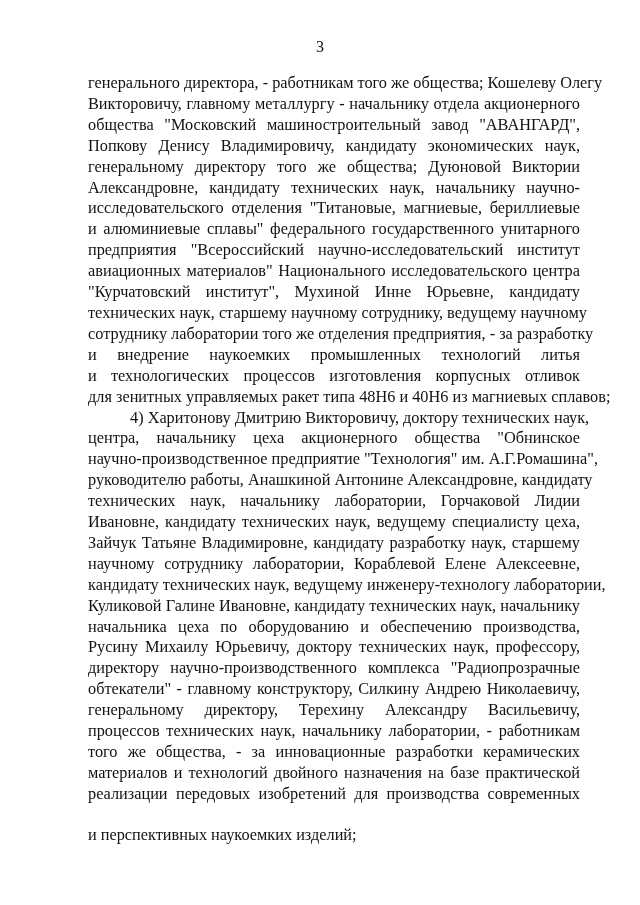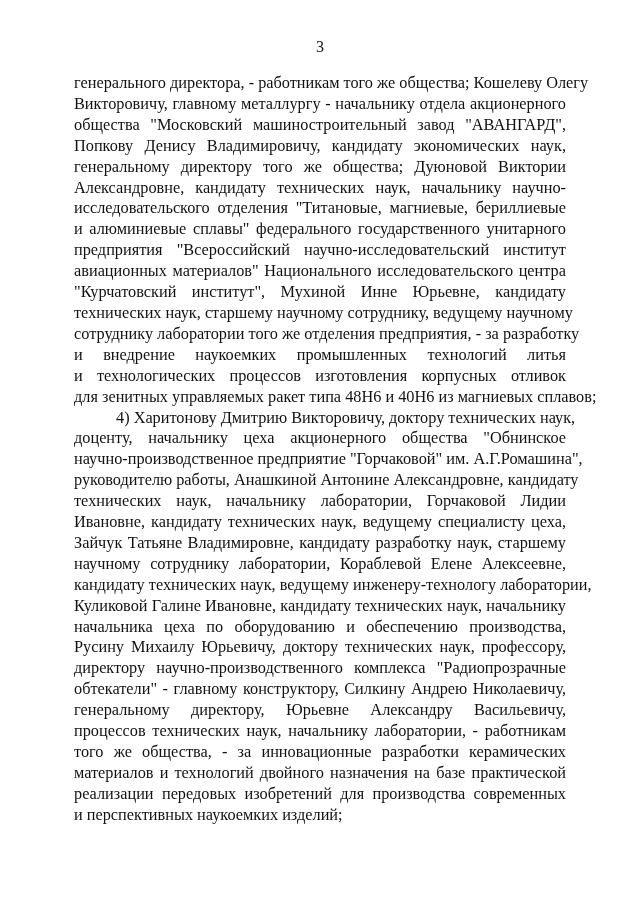--- a/index.html
+++ b/index.html
@@ -2,27 +2,27 @@
 <html><head>
 <meta charset="utf-8">
 <style>
   html, body { margin: 0; padding: 0; background: #ffffff; }
   body { width: 640px; height: 905px; position: relative; overflow: hidden; }
   .page-number {
     position: absolute; top: 38px; left: 0; width: 640px; text-align: center;
     font-family: "Liberation Serif", serif; font-size: 16px; color: #111;
   }
   .body-text {
-    position: absolute; top: 73px; left: 74px; width: 492px;
+    position: absolute; top: 73px; left: 88px; width: 492px;
     font-family: "Liberation Serif", serif; font-size: 16.3px; line-height: 20.9px;
     color: #111; text-align: justify; hyphens: none;
   }
   .body-text p { margin: 0; }
   .line { display: block; text-align: justify; text-align-last: justify; white-space: nowrap; }
-  .line.last { text-align-last: left; }
+  .line.last { text-align-last: left; margin-top: 20px; }
 </style>
 </head>
 <body>
 
 <div class="page-number">3</div>
 
 <div class="body-text">
   <p>
     <span class="line">генерального директора, - работникам того же общества; Кошелеву Олегу</span>
     <span class="line">Викторовичу, главному металлургу - начальнику отдела акционерного</span>
@@ -36,33 +36,33 @@
     <span class="line">авиационных материалов" Национального исследовательского центра</span>
     <span class="line">"Курчатовский институт", Мухиной Инне Юрьевне, кандидату</span>
     <span class="line">технических наук, старшему научному сотруднику, ведущему научному</span>
     <span class="line">сотруднику лаборатории того же отделения предприятия, - за разработку</span>
     <span class="line">и внедрение наукоемких промышленных технологий литья</span>
     <span class="line">и технологических процессов изготовления корпусных отливок</span>
     <span class="line">для зенитных управляемых ракет типа 48Н6 и 40Н6 из магниевых сплавов;</span>
   </p>
   <p>
     <span class="line" style="padding-left:42px">4) Харитонову Дмитрию Викторовичу, доктору технических наук,</span>
-    <span class="line">доценту, начальнику цеха акционерного общества "Обнинское</span>
-    <span class="line">научно-производственное предприятие "Горчаковой" им. А.Г.Ромашина",</span>
+    <span class="line">центра, начальнику цеха акционерного общества "Обнинское</span>
+    <span class="line">научно-производственное предприятие "Технология" им. А.Г.Ромашина",</span>
     <span class="line">руководителю работы, Анашкиной Антонине Александровне, кандидату</span>
     <span class="line">технических наук, начальнику лаборатории, Горчаковой Лидии</span>
     <span class="line">Ивановне, кандидату технических наук, ведущему специалисту цеха,</span>
     <span class="line">Зайчук Татьяне Владимировне, кандидату разработку наук, старшему</span>
     <span class="line">научному сотруднику лаборатории, Кораблевой Елене Алексеевне,</span>
     <span class="line">кандидату технических наук, ведущему инженеру-технологу лаборатории,</span>
     <span class="line">Куликовой Галине Ивановне, кандидату технических наук, начальнику</span>
     <span class="line">начальника цеха по оборудованию и обеспечению производства,</span>
     <span class="line">Русину Михаилу Юрьевичу, доктору технических наук, профессору,</span>
     <span class="line">директору научно-производственного комплекса "Радиопрозрачные</span>
     <span class="line">обтекатели" - главному конструктору, Силкину Андрею Николаевичу,</span>
-    <span class="line">генеральному директору, Юрьевне Александру Васильевичу,</span>
+    <span class="line">генеральному директору, Терехину Александру Васильевичу,</span>
     <span class="line">процессов технических наук, начальнику лаборатории, - работникам</span>
     <span class="line">того же общества, - за инновационные разработки керамических</span>
     <span class="line">материалов и технологий двойного назначения на базе практической</span>
     <span class="line">реализации передовых изобретений для производства современных</span>
     <span class="line last">и перспективных наукоемких изделий;</span>
   </p>
 </div>
 
 </body></html>

